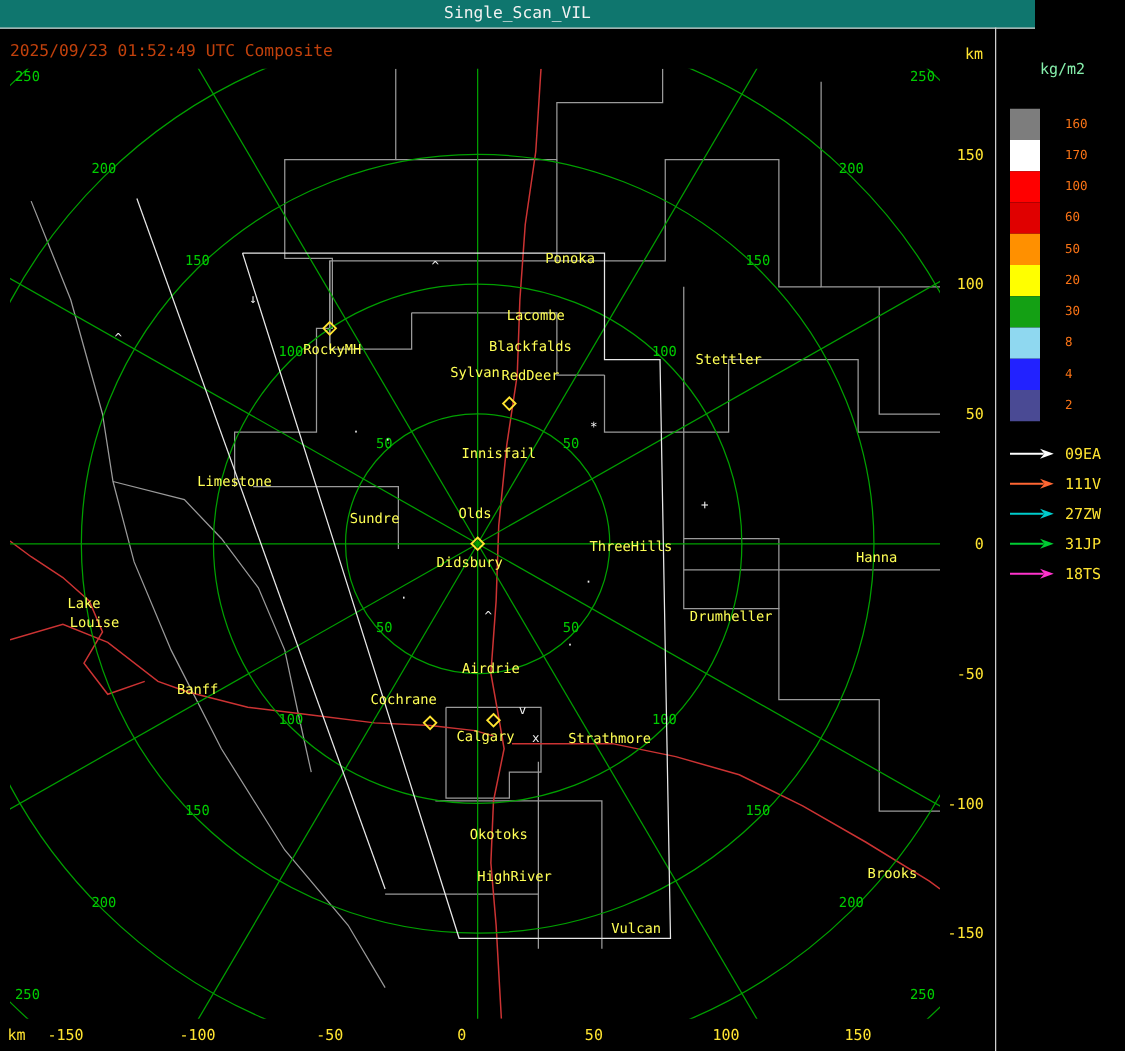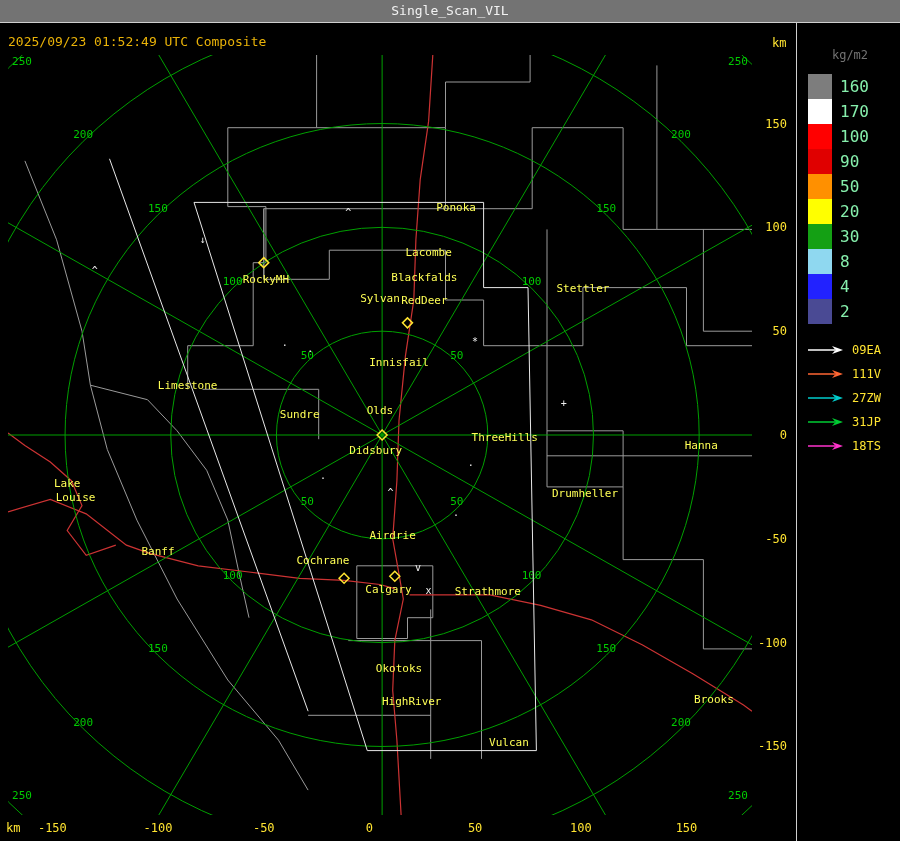--- a/index.html
+++ b/index.html
@@ -1,32 +1,32 @@
 <!DOCTYPE html>
 <html><head>
 <meta charset="utf-8">
 <style>
   html,body{margin:0;padding:0;background:#000;}
   body{width:900px;height:841px;position:relative;overflow:hidden;
        font-family:"DejaVu Sans Mono","Liberation Mono",monospace;}
-  .titlebar{position:absolute;left:0;top:0;width:900px;height:22px;line-height:22px;
-            color:#f2f2f2;font-size:13px;text-align:center;border-bottom:1px solid #cfcfcf;background:#737373;}
-  .timestamp{position:absolute;left:8px;top:34px;color:#eab308;font-size:13px;}
+  .titlebar{position:absolute;left:0;top:0;width:828px;height:22px;line-height:22px;
+            color:#f2f2f2;font-size:13px;text-align:center;border-bottom:1px solid #cfcfcf;background:#0f766e;}
+  .timestamp{position:absolute;left:8px;top:34px;color:#c2410c;font-size:13px;}
   .yunit{position:absolute;left:772px;top:36px;color:#ffe431;font-size:12px;}
   #map{position:absolute;left:8px;top:55px;background:#000;}
   .ytick{position:absolute;color:#ffe431;font-size:12px;width:36px;text-align:right;}
   .xtick{position:absolute;color:#ffe431;font-size:12px;transform:translateX(-50%);}
   .xunit{position:absolute;left:6px;top:821px;color:#ffe431;font-size:12px;}
   .vline{position:absolute;left:796px;top:22px;width:1px;height:819px;background:#cfcfcf;}
   .legendpanel{position:absolute;left:800px;top:22px;width:100px;height:819px;}
-  .kg{color:#737373;font-size:12px;text-align:center;margin-top:26px;margin-bottom:12px;}
+  .kg{color:#86efac;font-size:12px;text-align:center;margin-top:26px;margin-bottom:25px;}
   #legend-swatches{padding-left:8px;}
   .lrow{display:flex;height:25px;}
   .sw{width:24px;height:25px;}
-  .swl{margin-left:8px;color:#86efac;font-size:16px;line-height:25px;}
+  .swl{margin-left:20px;color:#f97316;font-size:10px;line-height:25px;}
   #radar-list{margin-top:14px;padding-left:6px;}
   .rrow{display:flex;align-items:center;height:24px;}
   .rl{color:#ffe431;font-size:12px;margin-left:8px;}
 </style>
 </head>
 <body>
 
 <div class="titlebar">Single_Scan_VIL</div>
 
 <div class="timestamp">2025/09/23 01:52:49 UTC Composite</div>
@@ -180,21 +180,21 @@
       <div class="lrow">
         <div class="sw" style="background: rgb(255, 255, 255);"></div>
         <div class="swl">170</div>
       </div>
       <div class="lrow">
         <div class="sw" style="background: rgb(255, 0, 0);"></div>
         <div class="swl">100</div>
       </div>
       <div class="lrow">
         <div class="sw" style="background: rgb(224, 0, 0);"></div>
-        <div class="swl">90</div>
+        <div class="swl">60</div>
       </div>
       <div class="lrow">
         <div class="sw" style="background: rgb(255, 144, 0);"></div>
         <div class="swl">50</div>
       </div>
       <div class="lrow">
         <div class="sw" style="background: rgb(255, 255, 0);"></div>
         <div class="swl">20</div>
       </div>
       <div class="lrow">

